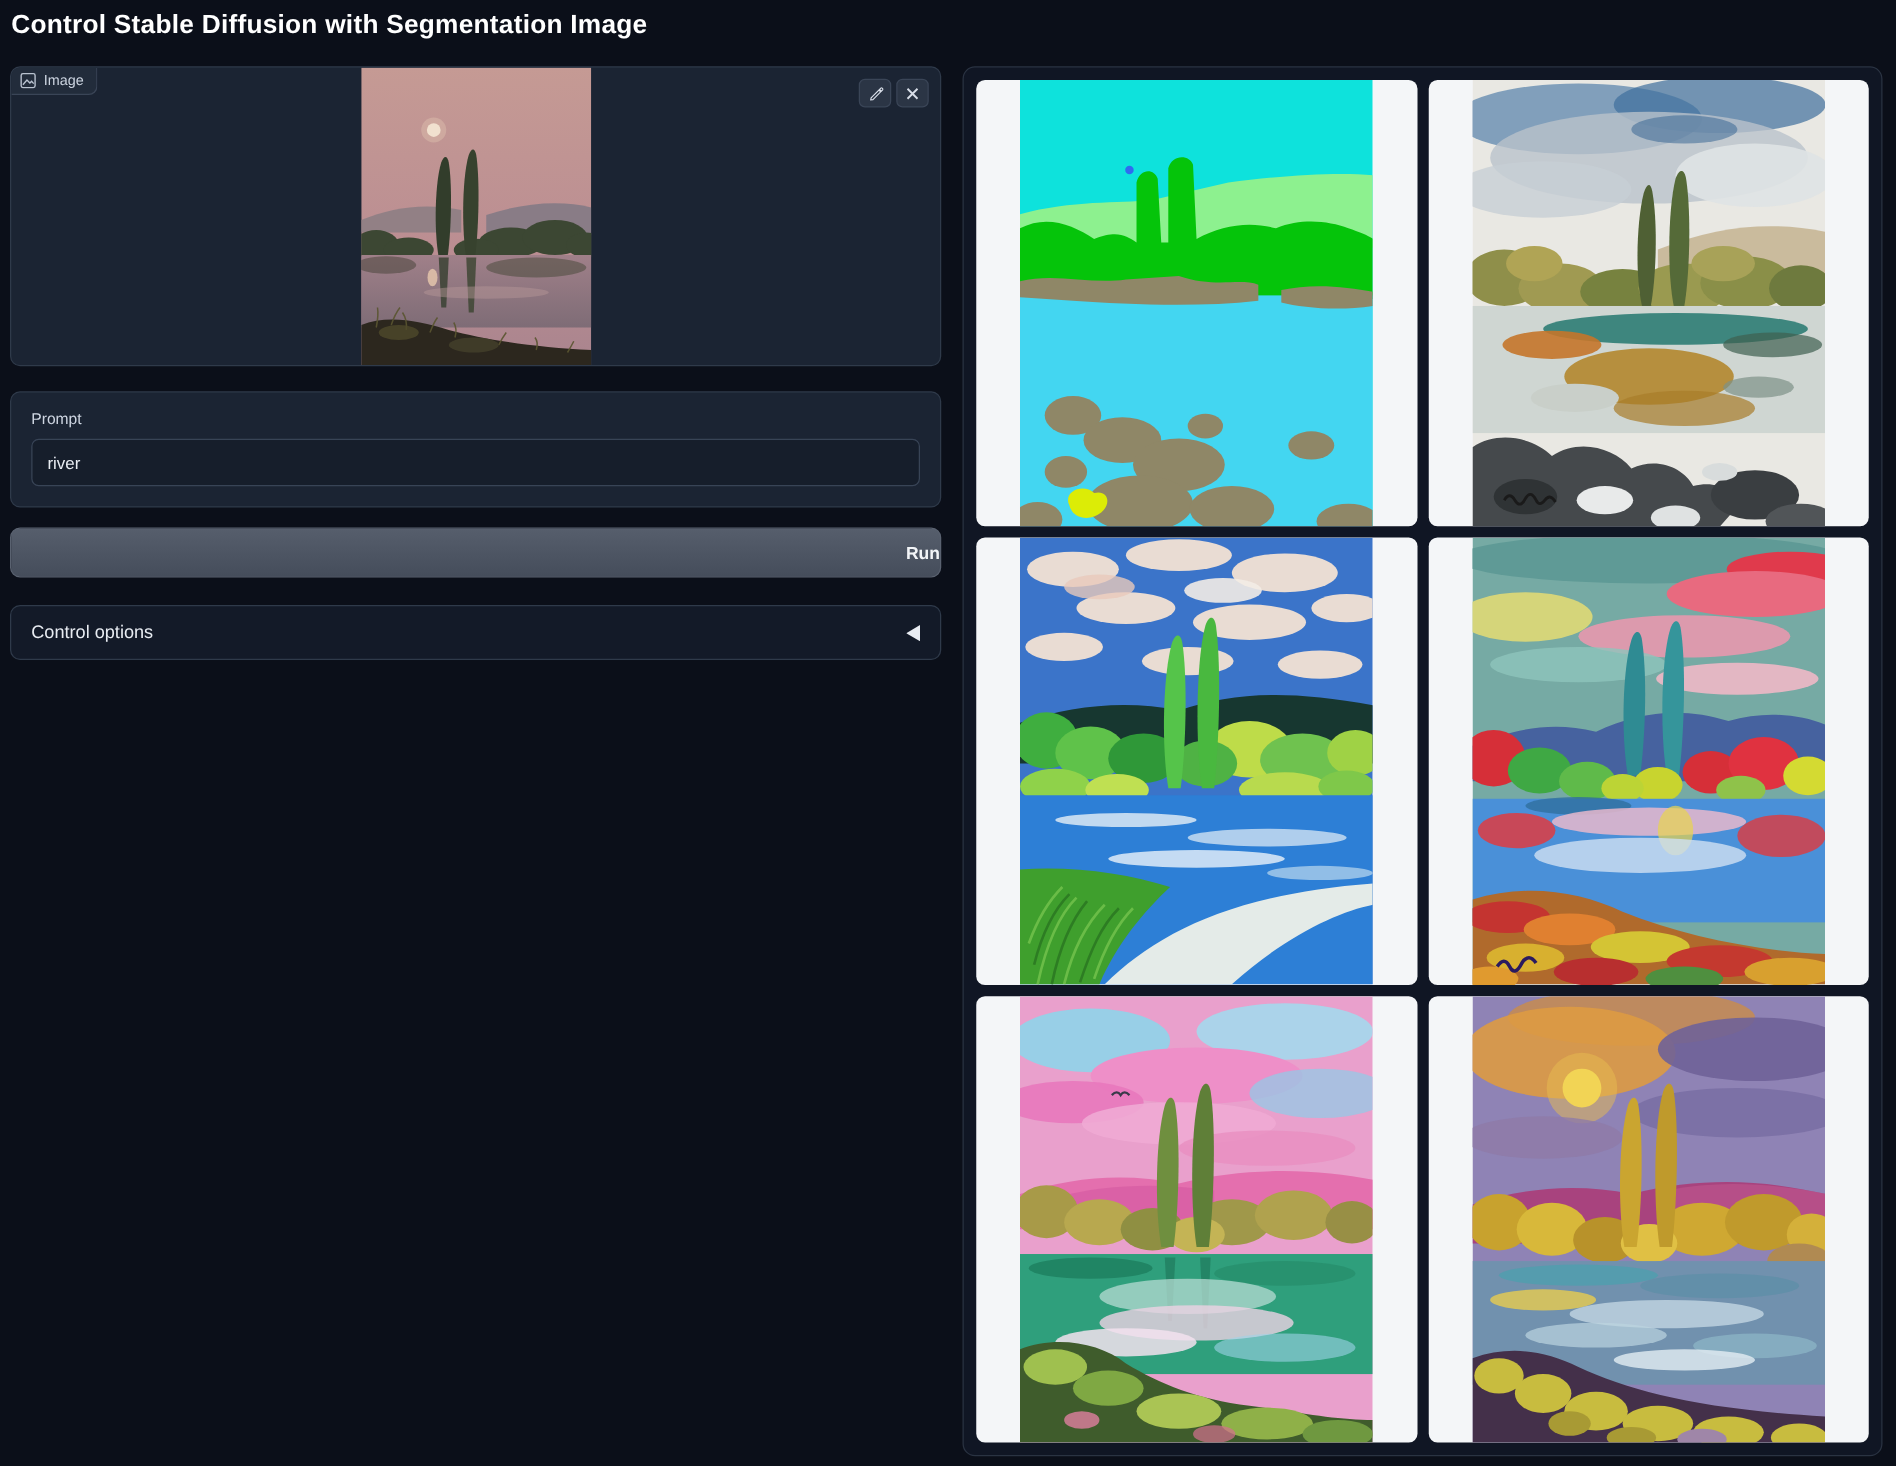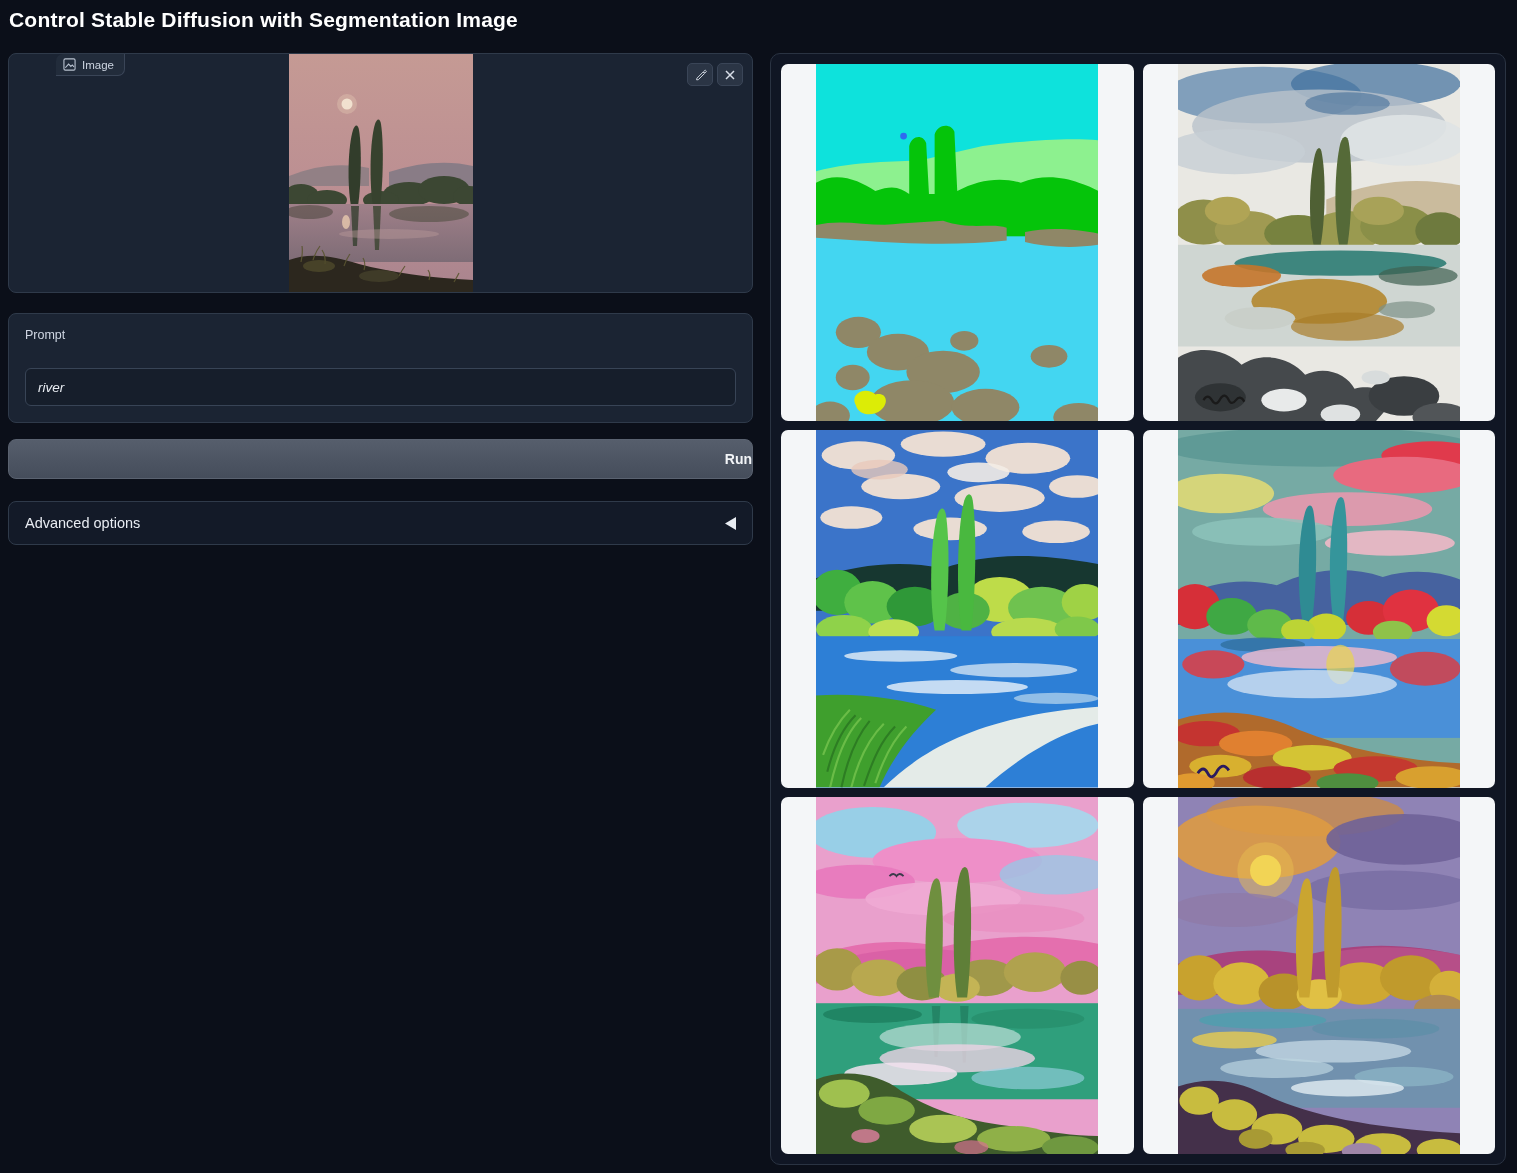--- a/index.html
+++ b/index.html
@@ -29,41 +29,40 @@
   }
   .thumb-wrap { position: absolute; left: 0; top: 0; right: 0; bottom: 0; display: flex; justify-content: center; }
   .thumb-wrap svg { height: 100%; width: auto; display: block; }
   .img-badge {
     position: absolute; left: 0; top: 0; z-index: 3;
     display: flex; align-items: center; gap: 6px;
     padding: 4px 10px 4px 7px;
     background: #222c3b;
     border-right: 1px solid #3a4557; border-bottom: 1px solid #3a4557;
     border-radius: 7px 0 7px 0;
-    font-size: 11.5px; color: #ccd4e0; margin-left: 47px;
+    font-size: 11.5px; color: #ccd4e0;
   }
   .img-actions { position: absolute; right: 9px; top: 9px; z-index: 3; display: flex; gap: 4px; }
   .icon-btn {
     width: 26px; height: 23px; border-radius: 5px;
     background: #2b3545; border: 1px solid #3a4557;
     display: flex; align-items: center; justify-content: center;
     cursor: pointer; padding: 0;
   }
   .icon-btn svg { display: block; }
 
   
   .prompt-panel { margin-top: 20px; padding: 14px 16px 16px 16px; }
-  .field-label { display: block; font-size: 12.5px; color: #cfd6e2; margin-bottom: 26px; }
+  .field-label { display: block; font-size: 12.5px; color: #cfd6e2; margin-bottom: 9px; }
   .prompt-input {
     width: 100%; height: 38px;
     background: #161e2b; border: 1px solid #384456; border-radius: 6px;
     color: #e8ecf2; font-size: 13.5px; padding: 0 12px;
     font-family: "Liberation Sans", "DejaVu Sans", sans-serif;
     outline: none;
-    font-style: italic;
   }
 
   
   .run-btn {
     margin-top: 16px; width: 100%; height: 40px;
     background: linear-gradient(#565e6c, #454d5b);
     border: 1px solid #5a6270; border-radius: 8px;
     color: #f2f4f7; font-size: 14px; font-weight: 700;
     cursor: pointer; font-family: "Liberation Sans", "DejaVu Sans", sans-serif; text-align: right;
   }
@@ -177,21 +176,21 @@
   <div class="panel prompt-panel">
     <label class="field-label">Prompt</label>
     <input class="prompt-input" type="text" value="river" style="">
   </div>
 
   
   <button class="run-btn">Run</button>
 
   
   <div class="accordion">
-    <span class="accordion-label">Advanced options</span>
+    <span class="accordion-label">Control options</span>
     <svg width="11" height="13" viewBox="0 0 11 13">
       <polygon points="11,0 11,13 0,6.5" fill="#e8ecf2"></polygon>
     </svg>
   </div>
 </div>
 
 <div class="gallery">
   <div class="gallery-grid">
 
     <div class="card">

